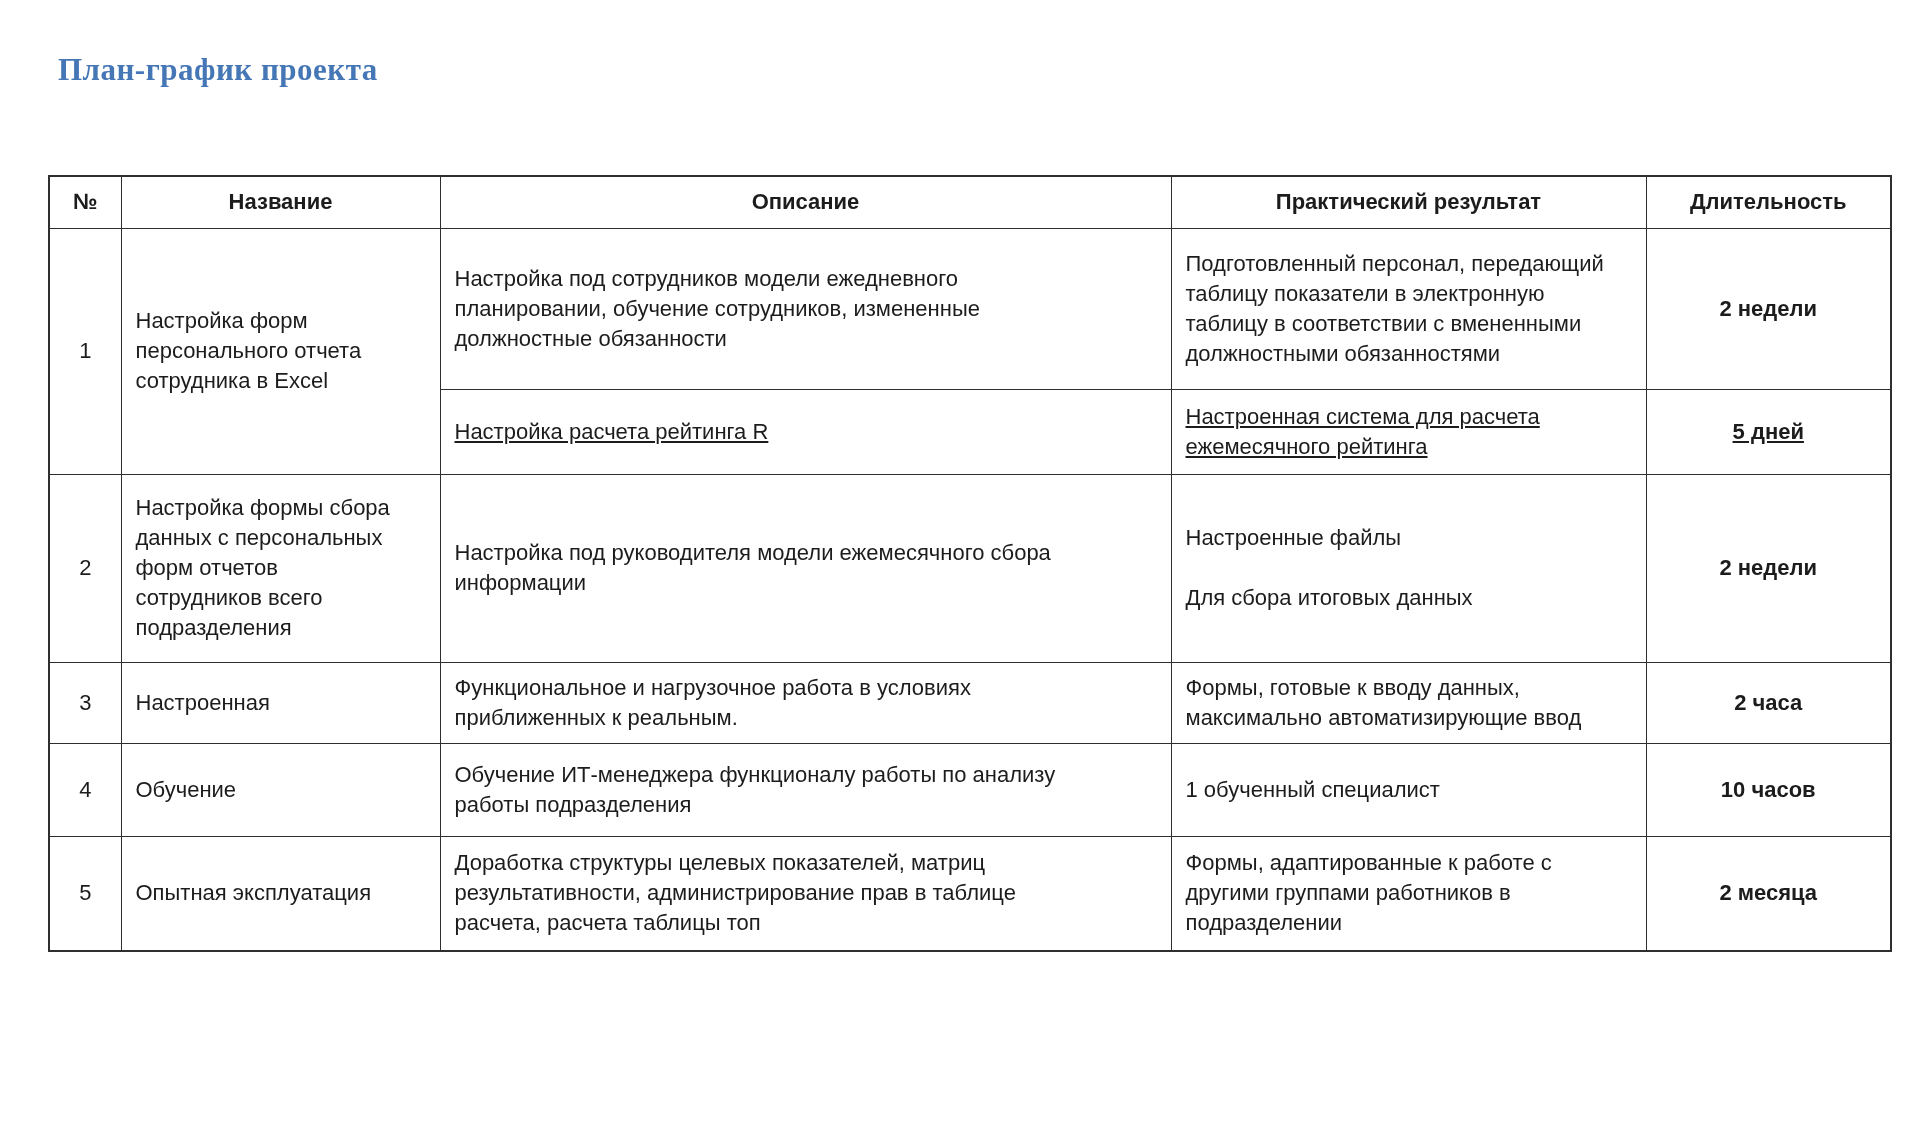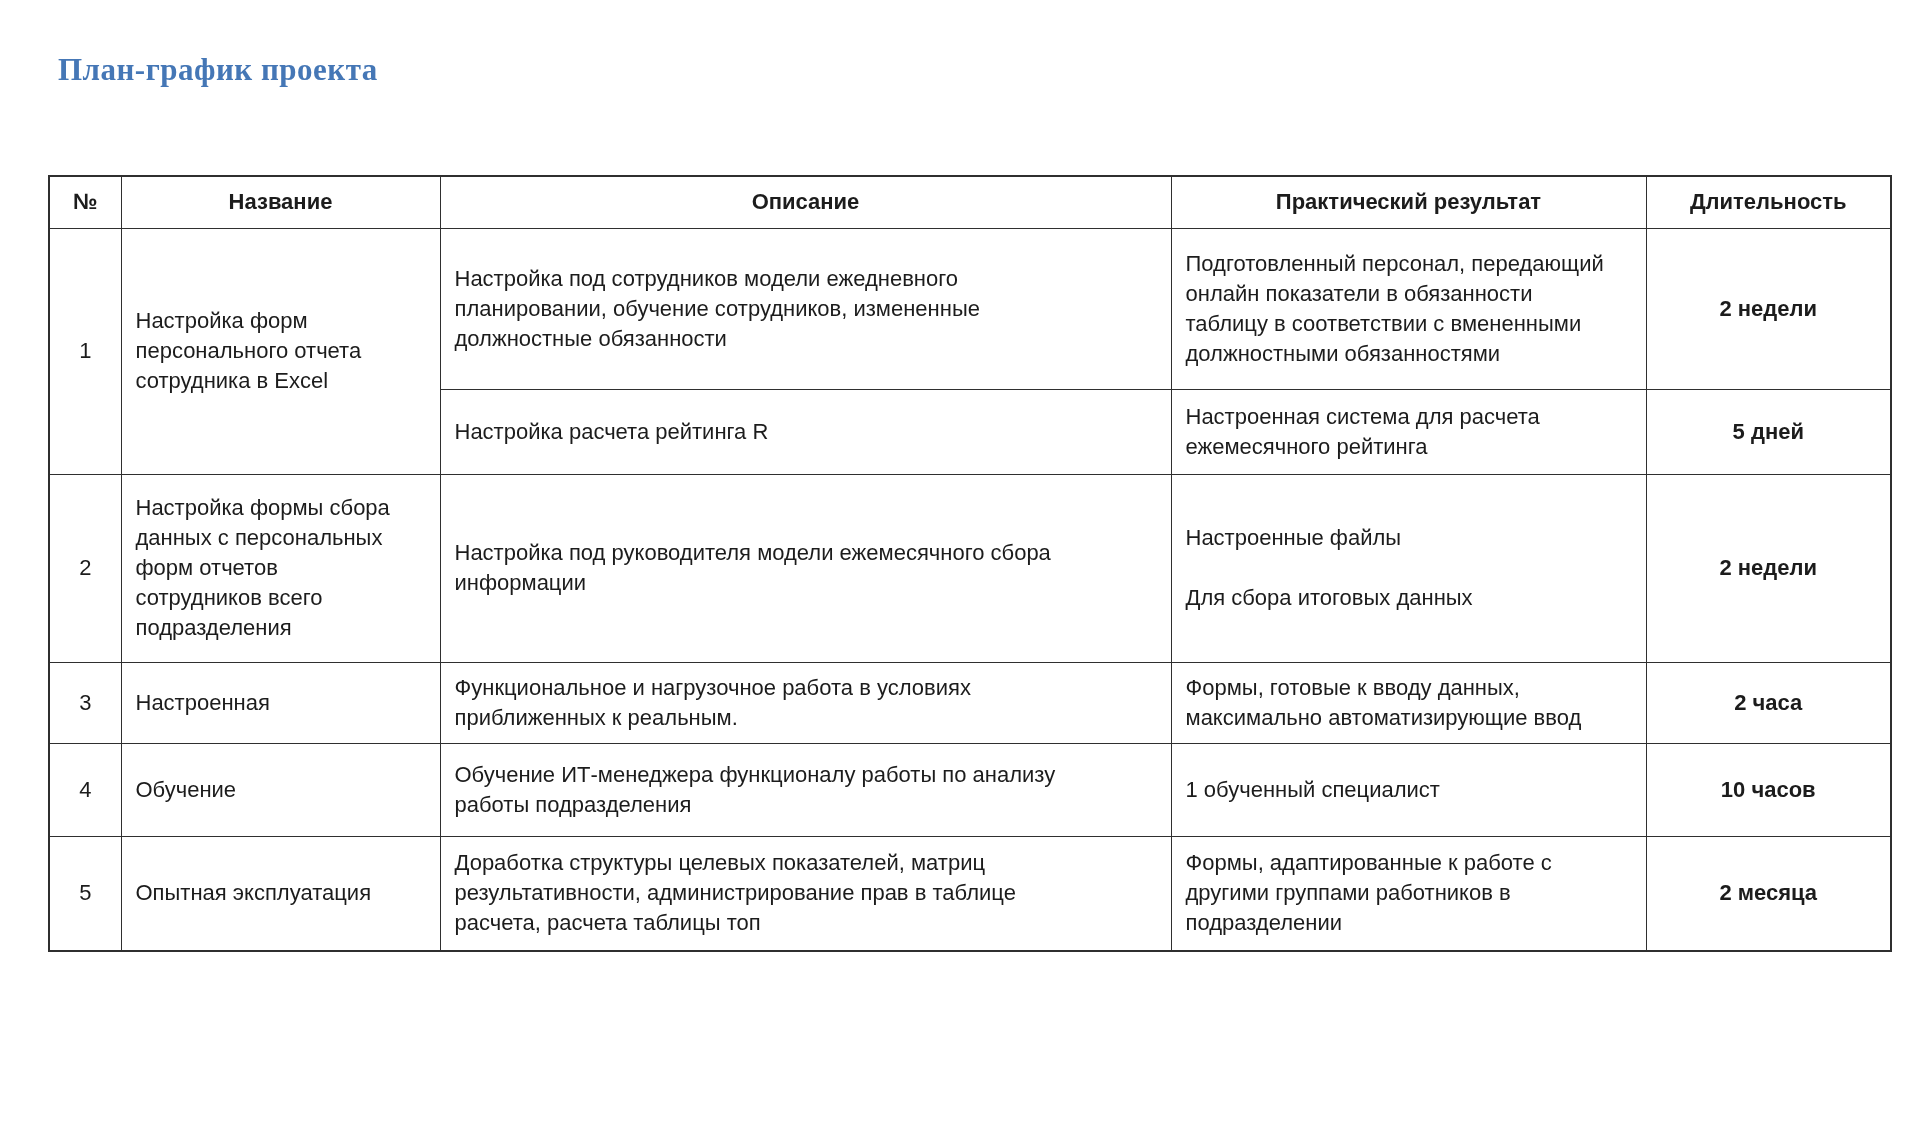--- a/index.html
+++ b/index.html
@@ -45,21 +45,21 @@
     overflow: hidden;
   }
   table.schedule th {
     font-weight: 700;
     text-align: center;
     vertical-align: middle;
     padding: 4px 8px;
   }
   .h-head { height: 52px; }
   .h-r1a  { height: 161px; }
-  .h-r1b  { height: 85px; }
+  .h-r1b  { height: 85px; text-decoration: underline; }
   .h-r2   { height: 188px; }
   .h-r3   { height: 81px; }
   .h-r4   { height: 93px; }
   .h-r5   { height: 115px; }
   td.c-num {
     text-align: center;
     padding: 4px 4px;
   }
   td.c-name {
     text-align: left;
@@ -106,21 +106,21 @@
   <tbody>
     <tr class="h-r1a">
       <td class="c-num" rowspan="2">1</td>
       <td class="c-name" rowspan="2">Настройка форм
 персонального отчета
 сотрудника в Excel</td>
       <td class="c-desc">Настройка под сотрудников модели ежедневного
 планировании, обучение сотрудников, измененные
 должностные обязанности</td>
       <td class="c-result">Подготовленный персонал, передающий
-онлайн показатели в обязанности
+таблицу показатели в электронную
 таблицу в соответствии с вмененными
 должностными обязанностями</td>
       <td class="c-dur">2 недели</td>
     </tr>
     <tr class="h-r1b">
       <td class="c-desc">Настройка расчета рейтинга R</td>
       <td class="c-result">Настроенная система для расчета
 ежемесячного рейтинга</td>
       <td class="c-dur">5 дней</td>
     </tr>

